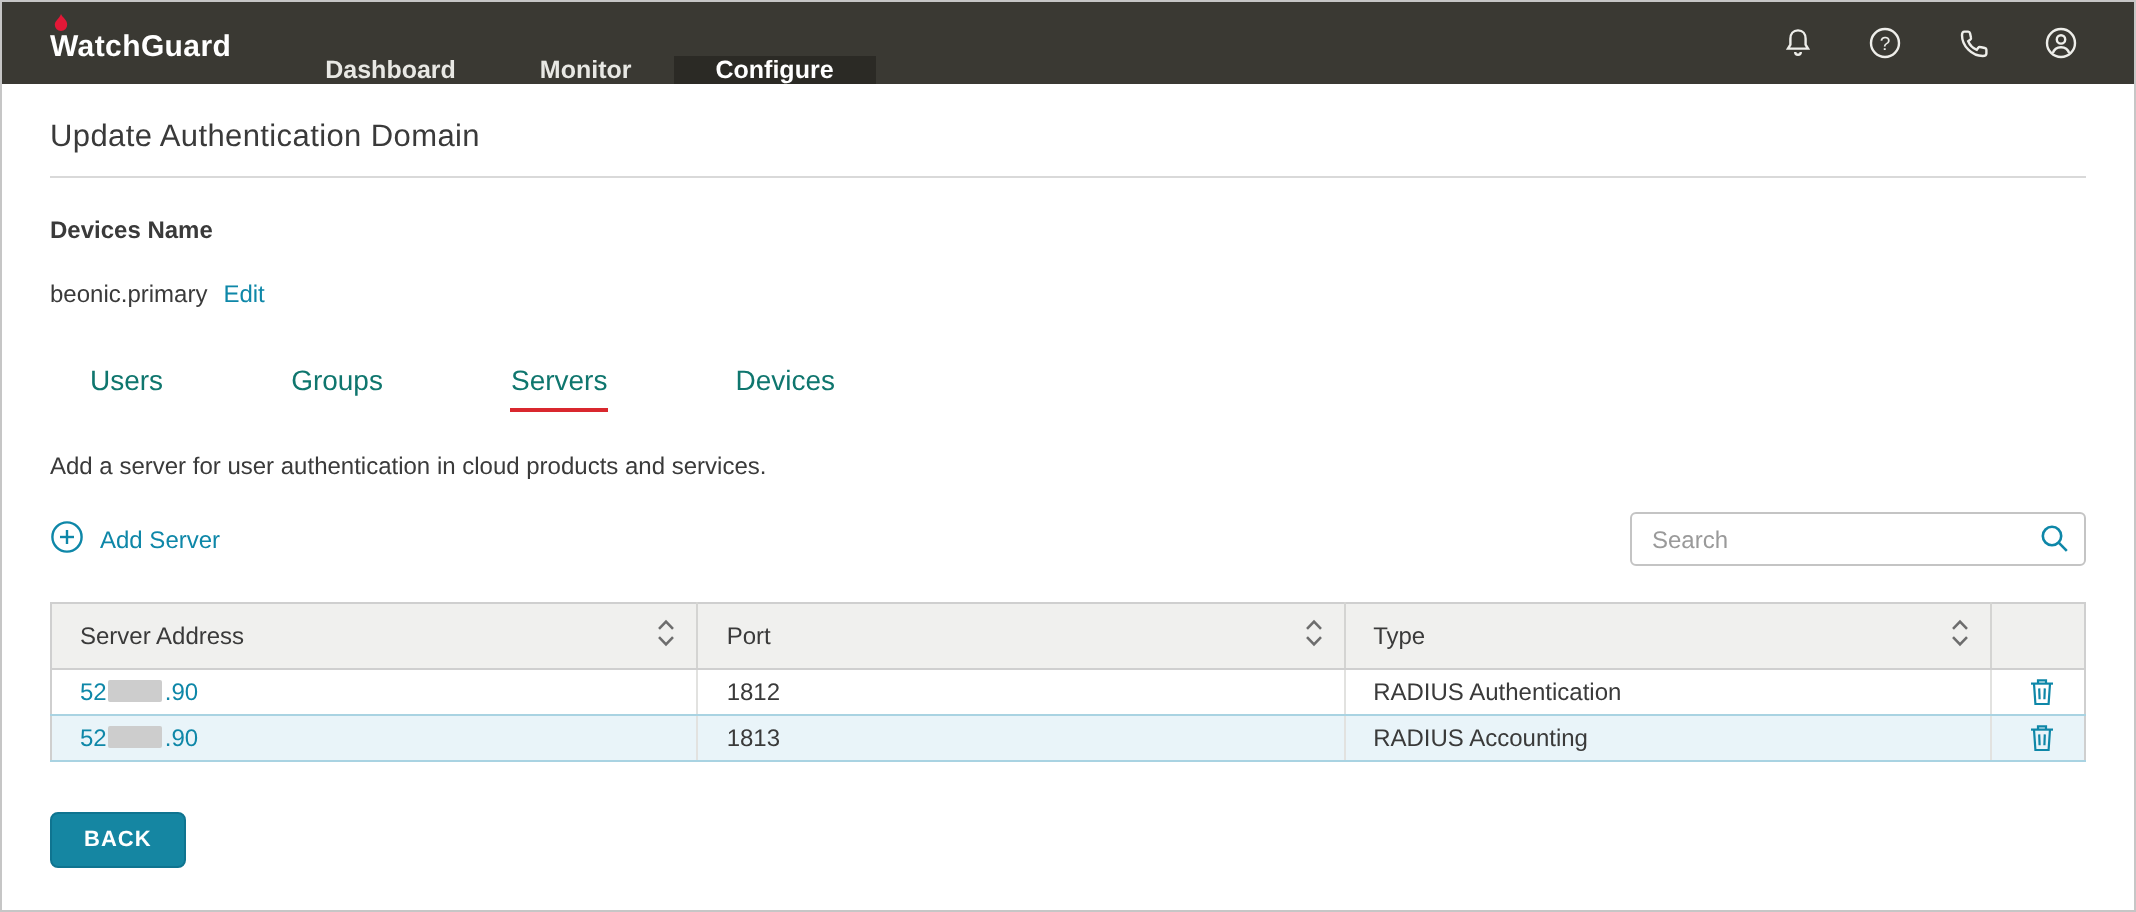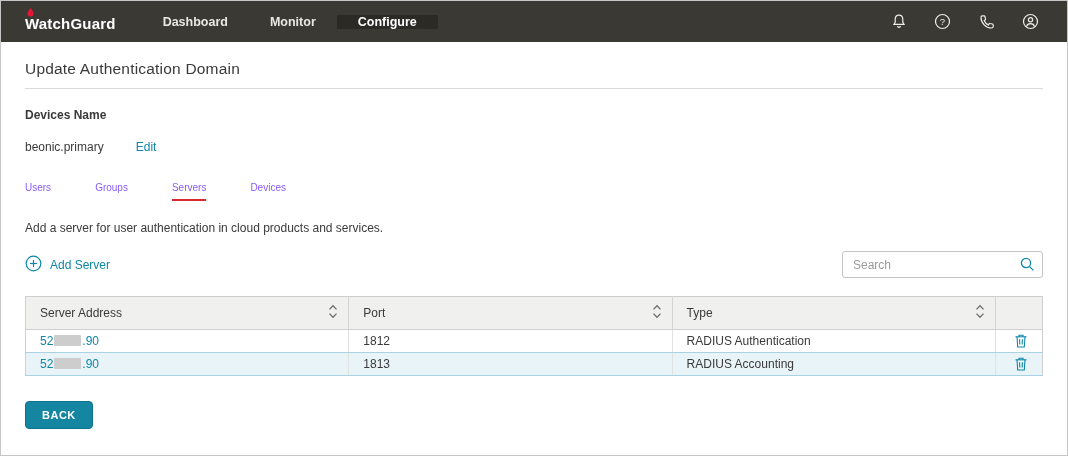--- a/index.html
+++ b/index.html
@@ -27,53 +27,53 @@
   .brand {
     display:flex; align-items:center;
     padding:0 26px 0 24px;
     position:relative;
   }
   .brand .flame { position:absolute; top:4px; left:24px; }
   .brand-text {
     font-size:15px; font-weight:bold; color:#ffffff;
     letter-spacing:0.2px; padding-top:4px;
   }
-  .nav-items { display:flex; align-items:center; }
+  .nav-items { display:flex; align-items:flex-end; }
   .nav-item {
     display:flex; align-items:center;
     padding:0 21px;
     font-size:12.5px; font-weight:bold; color:#e8e8e4;
     cursor:pointer;
   }
   .nav-item.active { background:#2b2a25; color:#ffffff; }
   .topnav .spacer { flex:1; }
   .nav-icons { display:flex; align-items:center; gap:27px; padding-right:28px; }
   .nav-icon { width:17px; height:17px; display:flex; align-items:center; justify-content:center; cursor:pointer; }
   .nav-icon svg { display:block; }
 
   
   .main { padding:18px 24px 0 24px; }
   .page-title { font-size:15.5px; font-weight:normal; color:#3a3a3a; letter-spacing:0.2px; }
   .title-rule { border:none; border-top:1px solid #d9d9d9; margin:10px 0 0 0; }
 
   .domain-label { margin-top:19px; font-size:12px; font-weight:bold; color:#3a3a3a; }
-  .domain-row { margin-top:18px; font-size:12px; display:flex; align-items:center; gap:32px; }
+  .domain-row { margin-top:18px; font-size:12px; display:flex; align-items:center; gap:8px; }
   .domain-value { color:#3a3a3a; }
   .edit-link { color:#0e87a8; cursor:pointer; text-decoration:none; font-size:12px; }
 
   .tabs { margin-top:28px; display:flex; gap:44px; }
-  .tab { font-size:10px; color:#8b5cf6; padding-bottom:6px; cursor:pointer; border-bottom:2px solid transparent; }
+  .tab { font-size:14px; color:#0f766e; padding-bottom:6px; cursor:pointer; border-bottom:2px solid transparent;margin-left:20px; }
   .tab.active { border-bottom:2px solid #d9272e; }
 
   .desc { margin-top:20px; font-size:12px; color:#3a3a3a; }
 
   .toolbar { margin-top:16px; display:flex; align-items:center; justify-content:space-between; }
   .add-server { display:flex; align-items:center; gap:8px; color:#0e87a8; font-size:12px; cursor:pointer; }
   .search-box {
-    position:relative; width:201px; height:27px;
+    position:relative; width:228px; height:27px;
   }
   .search-box input {
     width:100%; height:100%;
     border:1px solid #c4c4c4; border-radius:3px;
     font-family:"Liberation Sans", sans-serif;
     font-size:12px; color:#555;
     padding:0 30px 0 10px;
     outline:none;
   }
   .search-box input::placeholder { color:#9a9a9a; }

